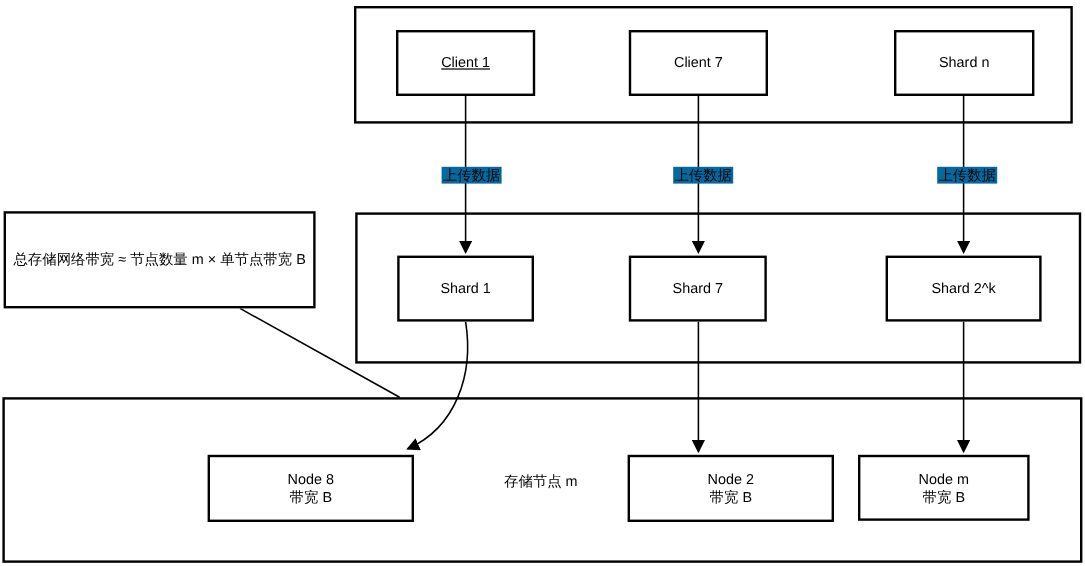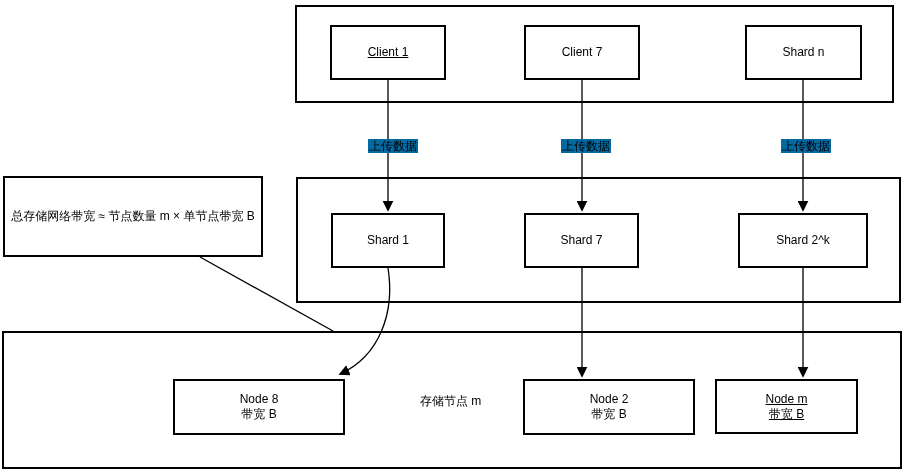--- a/index.html
+++ b/index.html
@@ -86,21 +86,21 @@
   #client-n { left: 745px; top: 25px; width: 117px; height: 55px; }
 
   
   #shard-1 { left: 331px; top: 213px; width: 114px; height: 55px; }
   #shard-2 { left: 524px; top: 213px; width: 115px; height: 55px; }
   #shard-k { left: 738px; top: 213px; width: 130px; height: 55px; }
 
   
   #node-1 { left: 173px; top: 379px; width: 172px; height: 56px; }
   #node-2 { left: 495px; top: 379px; width: 172px; height: 56px; margin-left: 28px; }
-  #node-m { left: 715px; top: 379px; width: 143px; height: 55px; text-decoration: underline; }
+  #node-m { left: 715px; top: 379px; width: 143px; height: 55px; }
 
   
   #upload-label-1 { left: 393px; top: 139px; }
   #upload-label-2 { left: 586px; top: 139px; }
   #upload-label-3 { left: 806px; top: 139px; }
 
   #storage-group-label { left: 404px; top: 394px; margin-left: 16px; }
 </style>
 </head>
 <body>

